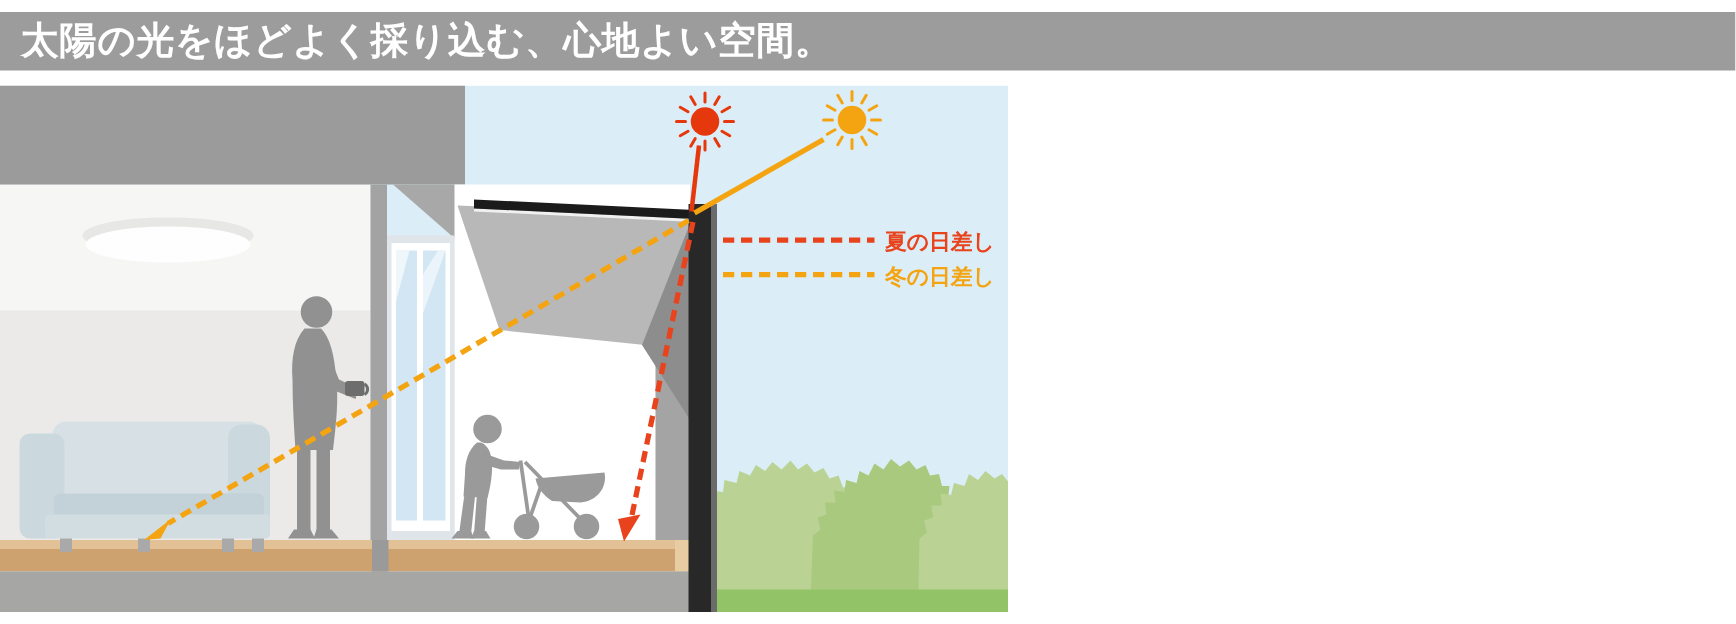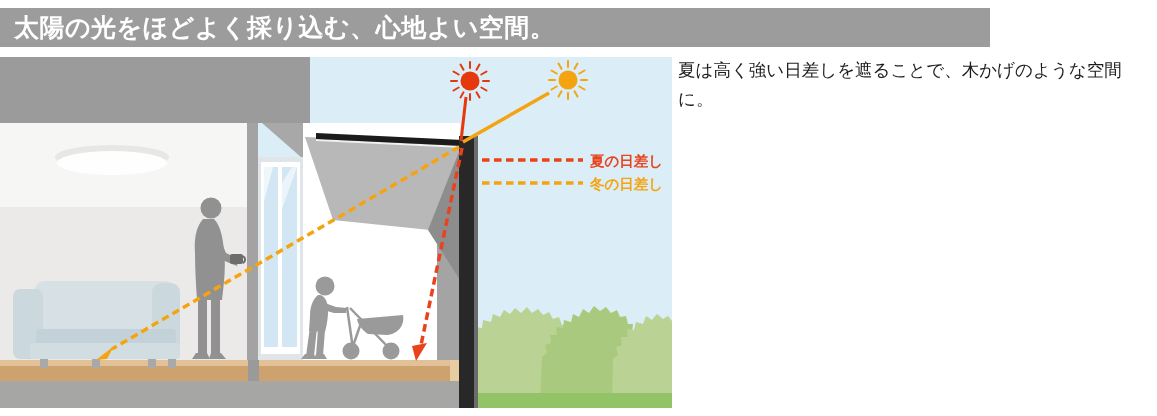--- a/index.html
+++ b/index.html
@@ -1,19 +1,19 @@
 <!DOCTYPE html>
 <html><head>
 <meta charset="utf-8">
 <style>
   * { margin:0; padding:0; box-sizing:border-box; }
   body { font-family:"Liberation Sans","DejaVu Sans",sans-serif; background:#ffffff; }
   .stage { position:relative; width:1157px; height:416px; background:#ffffff; overflow:hidden; }
   .title-bar {
-    position:absolute; left:0; top:8px; width:990px; height:39px;
+    position:absolute; left:0; top:8px; width:1157px; height:39px;
     background:#9c9c9c; color:#ffffff; font-weight:bold; font-size:25px;
     line-height:39px; padding-left:14px; letter-spacing:0.5px;
   }
   .diagram-wrap { position:absolute; left:0; top:57px; width:735px; height:351px; }
   .description {
     position:absolute; left:678px; top:56px; width:475px;
     font-size:17.5px; line-height:29px; color:#1c1c1c;
   }
   svg text.legend-label { font-family:"Liberation Sans","DejaVu Sans",sans-serif; font-size:14.5px; font-weight:bold; }
 </style>
@@ -162,16 +162,15 @@
           <line x1="561.5" y1="11.7" x2="558.5" y2="6.5"></line>
             <line x1="568" y1="10" x2="568" y2="4"></line>
           <line x1="574.5" y1="11.7" x2="577.5" y2="6.5"></line>
             <line x1="579.3" y1="16.5" x2="584.5" y2="13.5"></line>
         </g>
       </g>
     </svg>
   </div>
 
   <div class="description">
-    <div>夏は高く強い日差しを遮ることで、木かげのような空間に。</div>
   </div>
 
 </div>
 
 </body></html>

